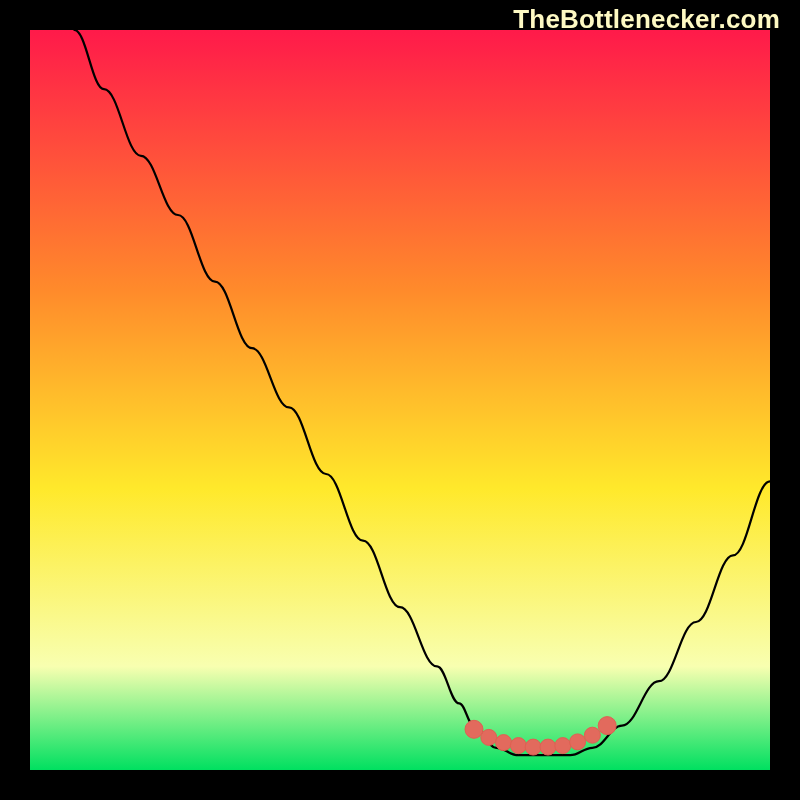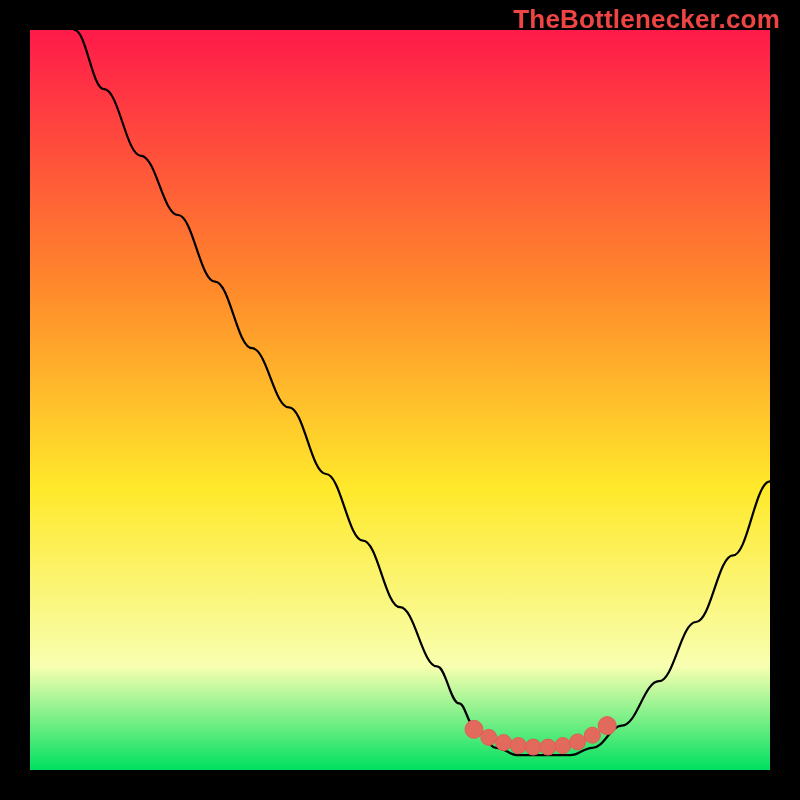--- a/index.html
+++ b/index.html
@@ -22,21 +22,21 @@
     position: absolute;
     left: 30px;
     top: 30px;
     width: 740px;
     height: 740px;
   }
   .brand {
     position: absolute;
     top: 4px;
     right: 20px;
-    color: #ef4444;
+    color: #fef9c3;
     font-family: Arial, Helvetica, sans-serif;
     font-size: 26px;
     font-weight: bold;
     letter-spacing: 0.2px;
   }
   svg {
     display: block;
   }
 </style>
 </head>

